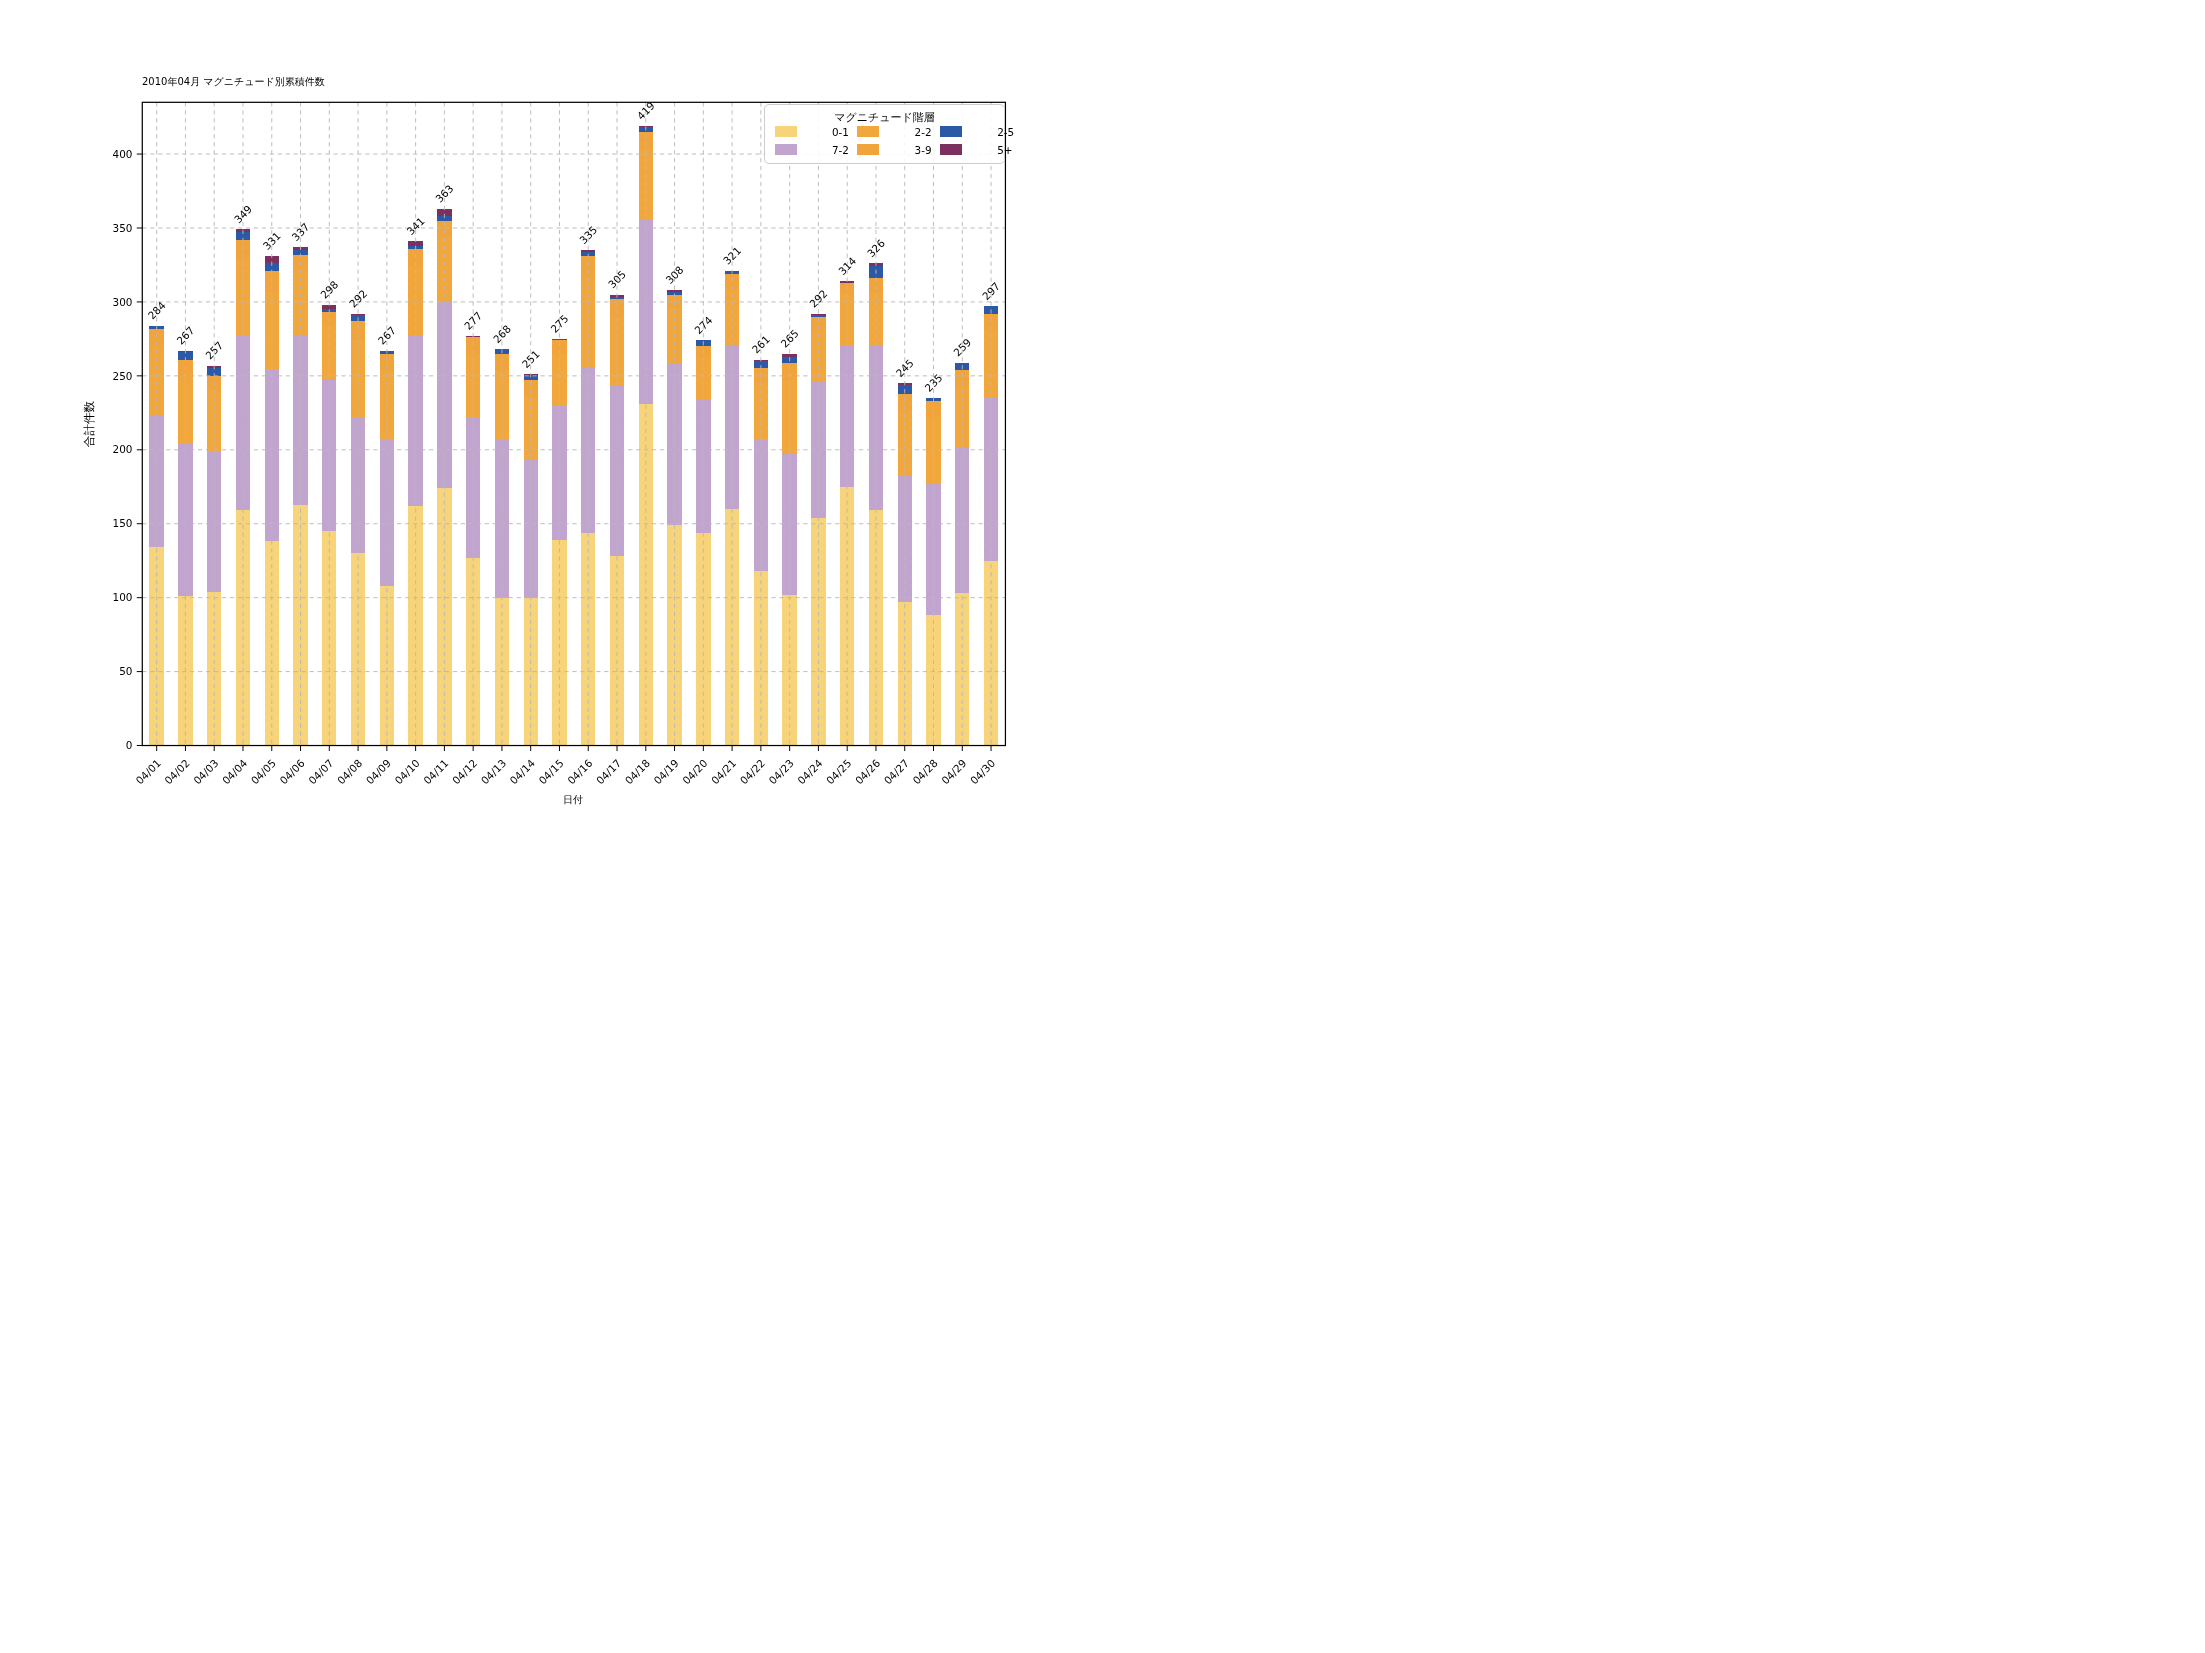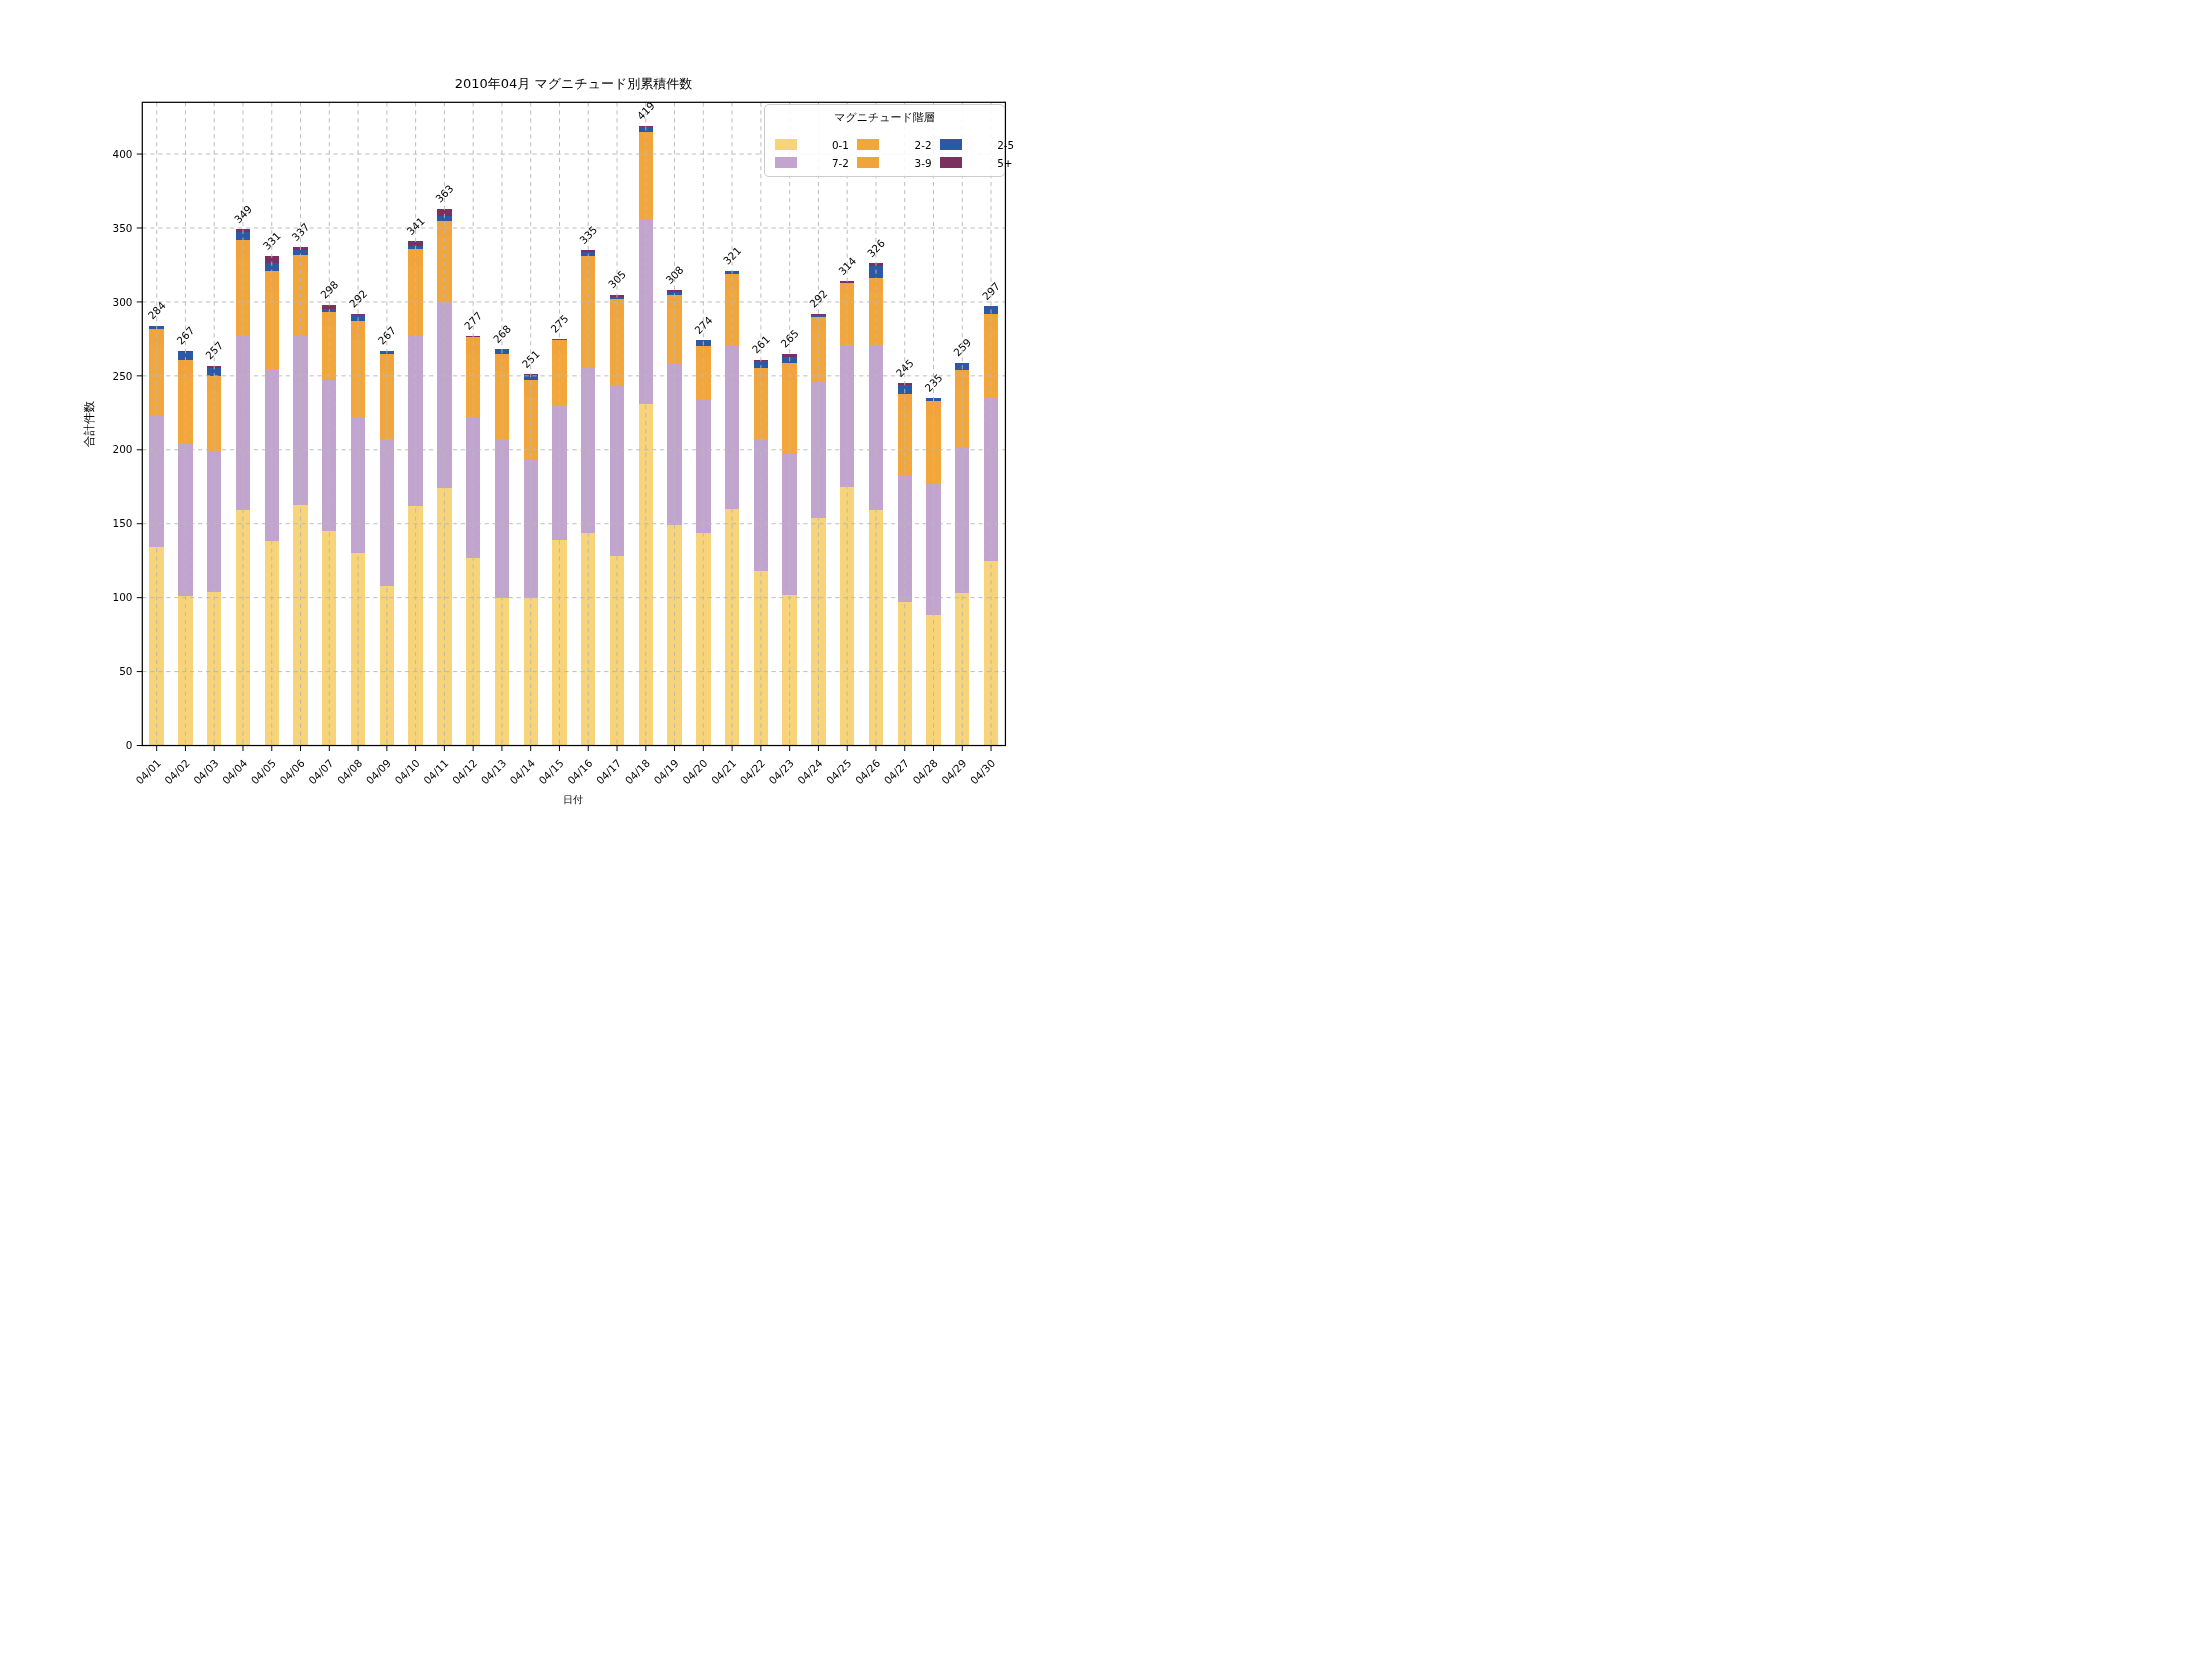--- a/index.html
+++ b/index.html
@@ -1,27 +1,27 @@
 <!DOCTYPE html>
 <html style="font-size:9.8px"><head>
 <meta charset="utf-8">
 <style>
   html,body{margin:0;padding:0;background:#ffffff;}
   .fig{position:relative;width:1103px;height:827px;background:#ffffff;
        font-family:"DejaVu Sans",sans-serif;color:#000;overflow:hidden;}
-  .title{position:absolute;top:75px;left:142px;width:863px;text-align:center;
-         font-size:13px;}
+  .title{position:absolute;top:75px;left:142px;width:863px;text-align:left;
+         font-size:10px;}
   .ylabel{position:absolute;left:89px;top:424px;font-size:11.6px;white-space:nowrap;
           transform:translate(-50%,-50%) rotate(-90deg);}
   .xlabel{position:absolute;left:573px;top:793px;transform:translateX(-50%);font-size:10px;}
   svg{position:absolute;left:0;top:0;}
   .legend{position:absolute;left:764px;top:104px;width:241px;box-sizing:border-box;
           border:0.9px solid #cccccc;border-radius:4.9px;background:rgba(255,255,255,0.88);
           padding:4.9px 9.8px 7.4px 9.8px;}
-  .legend-title{text-align:center;font-size:11px;margin-bottom:14px;}
+  .legend-title{text-align:center;font-size:11px;margin-bottom:1px;}
   .legend-grid{display:grid;grid-template-columns:1fr 1fr 1fr;grid-template-rows:repeat(2,auto);
                grid-auto-flow:column;row-gap:6.1px;column-gap:8.6px;}
   .legend-item{display:flex;align-items:center;font-size:10.4px;white-space:nowrap;gap:29px;}
   .legend-swatch{width:22px;height:11px;margin-right:6.1px;flex:0 0 auto;}
 </style>
 </head>
 <body>
 
 <div class="fig">
   <div class="title">2010年04月 マグニチュード別累積件数</div>

